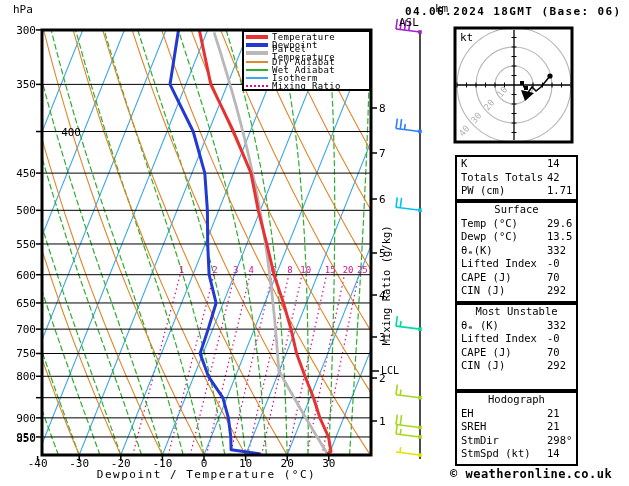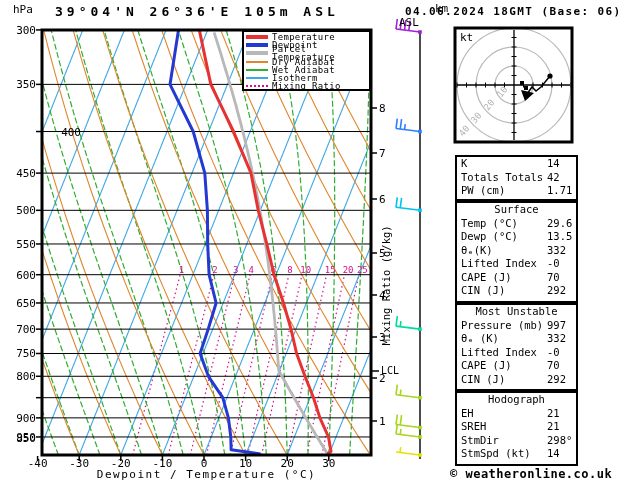--- a/index.html
+++ b/index.html
@@ -259,21 +259,20 @@
           <rect x="65" y="53" width="4" height="4" fill="#000"></rect>
           <rect x="69" y="58" width="4" height="4" fill="#000"></rect>
           <circle cx="95" cy="48" r="2.6" fill="#000"></circle>
           <path d="M66,62 L79,65 L70,73 Z" fill="#000"></path>
         </g>
         <rect x="0" y="0" width="117" height="114" fill="none" stroke="#000" stroke-width="3"></rect>
       </g>
     </svg>
 
   <div class="lbl hpa">hPa</div>
-  <div class="lbl station">39°04'N 26°36'E 105m ASL</div>
   <div class="lbl datetime">04.06.2024 18GMT (Base: 06)</div>
   <div class="lbl km-unit">km</div>
   <div class="lbl asl-unit">ASL</div>
   <div class="lbl xtitle">Dewpoint / Temperature (°C)</div>
   <div class="lbl mrlabel">Mixing Ratio (g/kg)</div>
   <div class="lbl lcl">LCL</div>
   <div class="lbl kt">kt</div>
   <div class="lbl credit">© weatheronline.co.uk</div>
 
   <div id="p-labels">
@@ -381,24 +380,20 @@
         <span class="pval">70</span>
       </div>
       <div class="prow">
         <span class="plabel">CIN (J)</span>
         <span class="pval">292</span>
       </div>
     </div>
   <div id="panel-mu" class="panel" style="top:303px;height:88px;">
       <div class="ptitle">Most Unstable</div>
       <div class="prow">
-        <span class="plabel">Pressure (mb)</span>
-        <span class="pval">997</span>
-      </div>
-      <div class="prow">
         <span class="plabel">θₑ (K)</span>
         <span class="pval">332</span>
       </div>
       <div class="prow">
         <span class="plabel">Lifted Index</span>
         <span class="pval">-0</span>
       </div>
       <div class="prow">
         <span class="plabel">CAPE (J)</span>
         <span class="pval">70</span>

